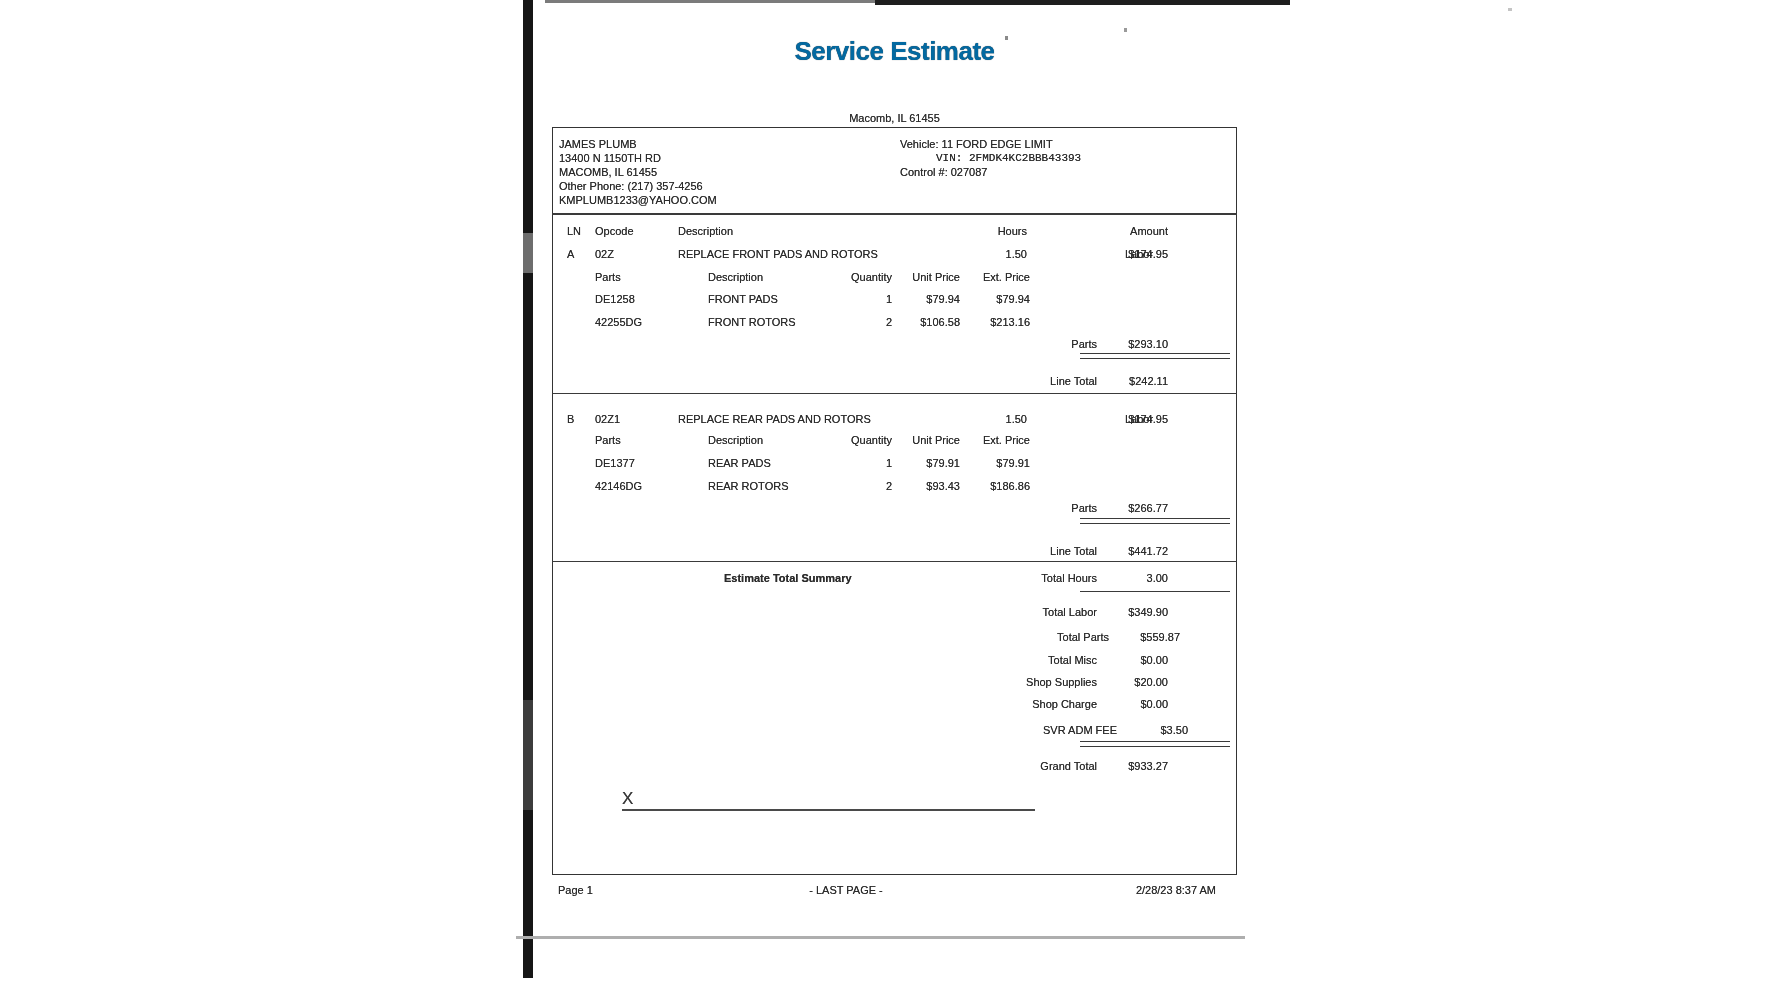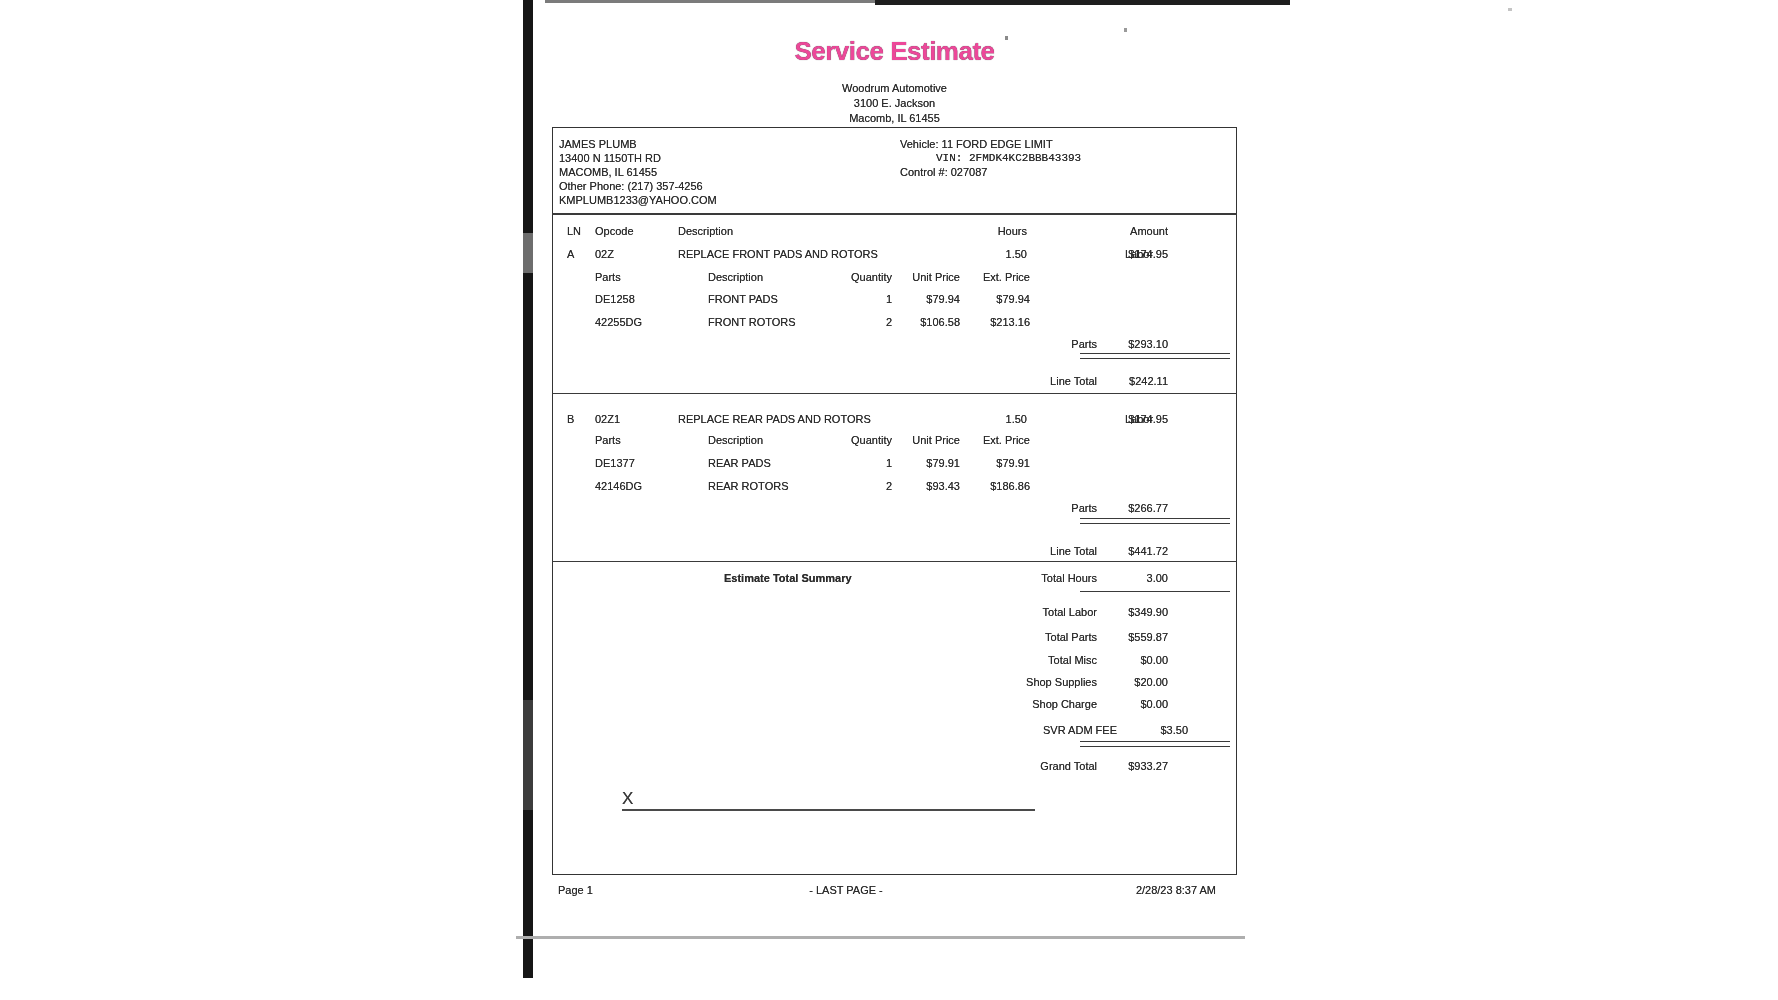--- a/index.html
+++ b/index.html
@@ -1,20 +1,20 @@
 <!DOCTYPE html>
 <html><head>
 <meta charset="utf-8">
 <style>
   html,body{margin:0;padding:0;background:#ffffff;}
   #canvas{position:relative;width:1778px;height:1000px;background:#ffffff;overflow:hidden;
           font-family:"Liberation Sans","DejaVu Sans",sans-serif;color:#2b2b2b;}
   .abs{position:absolute;white-space:nowrap;}
   .t{font-size:11px;line-height:13px;text-shadow:0 0 .5px rgba(45,45,45,.85);}
-  .doc-title{font-size:26px;font-weight:bold;letter-spacing:-.5px;color:#ec4899;
+  .doc-title{font-size:26px;font-weight:bold;letter-spacing:-.5px;color:#0369a1;
              text-shadow:0 0 .7px rgba(20,20,20,.9);text-align:center;}
   .center{text-align:center;}
   .right{text-align:center;}
   .bold{font-weight:bold;}
   .trow{position:absolute;left:552px;width:628px;height:14px;}
   .trow span{position:absolute;top:0;white-space:nowrap;font-size:11px;line-height:13px;
              text-shadow:0 0 .5px rgba(45,45,45,.85);}
   .c-ln{left:15px;}
   .c-op{left:43px;}
   .c-desc{left:126px;}
@@ -42,22 +42,20 @@
   <div class="artifact" style="left:523px;top:233px;width:10px;height:40px;background:#6d6d6d;"></div>
   <div class="artifact" style="left:523px;top:700px;width:10px;height:110px;background:#3c3c3c;"></div>
   <div class="artifact" style="left:545px;top:0;width:330px;height:3px;background:#5a5a5a;opacity:.8;"></div>
   <div class="artifact" style="left:875px;top:0;width:415px;height:5px;background:#1e1e1e;"></div>
   <div class="artifact" style="left:516px;top:936px;width:729px;height:2.5px;background:#aeaeae;"></div>
   <div class="artifact" style="left:1005px;top:36px;width:3px;height:4px;background:#8a8a8a;"></div>
   <div class="artifact" style="left:1124px;top:28px;width:3px;height:4px;background:#9a9a9a;"></div>
   <div class="artifact" style="left:1508px;top:8px;width:4px;height:3px;background:#c4c4c4;"></div>
 
   <div class="abs doc-title" style="left:552px;top:36px;width:685px;">Service Estimate</div>
-  <div class="abs t center" style="left:552px;top:82px;width:685px;">Woodrum Automotive</div>
-  <div class="abs t center" style="left:552px;top:97px;width:685px;">3100 E. Jackson</div>
   <div class="abs t center" style="left:552px;top:112px;width:685px;">Macomb, IL 61455</div>
 
   <div class="box"></div>
 
   <div class="abs t" style="left:559px;top:138px;">JAMES PLUMB</div>
   <div class="abs t" style="left:559px;top:152px;">13400 N 1150TH RD</div>
   <div class="abs t" style="left:559px;top:166px;">MACOMB, IL 61455</div>
   <div class="abs t" style="left:559px;top:180px;">Other Phone: (217) 357-4256</div>
   <div class="abs t" style="left:559px;top:194px;">KMPLUMB1233@YAHOO.COM</div>
 
@@ -160,21 +158,21 @@
   <div class="trow" style="top:572px;">
     <span class="c-sumtitle bold">Estimate Total Summary</span>
     <span class="r-lbl right">Total Hours</span>
     <span class="r-amt right">3.00</span>
   </div>
   <div class="hline" style="left:1080px;top:591px;width:150px;height:1.2px;"></div>
   <div class="trow" style="top:606px;">
     <span class="r-lbl right">Total Labor</span>
     <span class="r-amt right">$349.90</span>
   </div>
-  <div class="trow" style="top:631px;">
+  <div class="trow" style="top:631px;margin-left:12px;">
     <span class="r-lbl right">Total Parts</span>
     <span class="r-amt right">$559.87</span>
   </div>
   <div class="trow" style="top:654px;">
     <span class="r-lbl right">Total Misc</span>
     <span class="r-amt right">$0.00</span>
   </div>
   <div class="trow" style="top:676px;">
     <span class="r-lbl right">Shop Supplies</span>
     <span class="r-amt right">$20.00</span>

